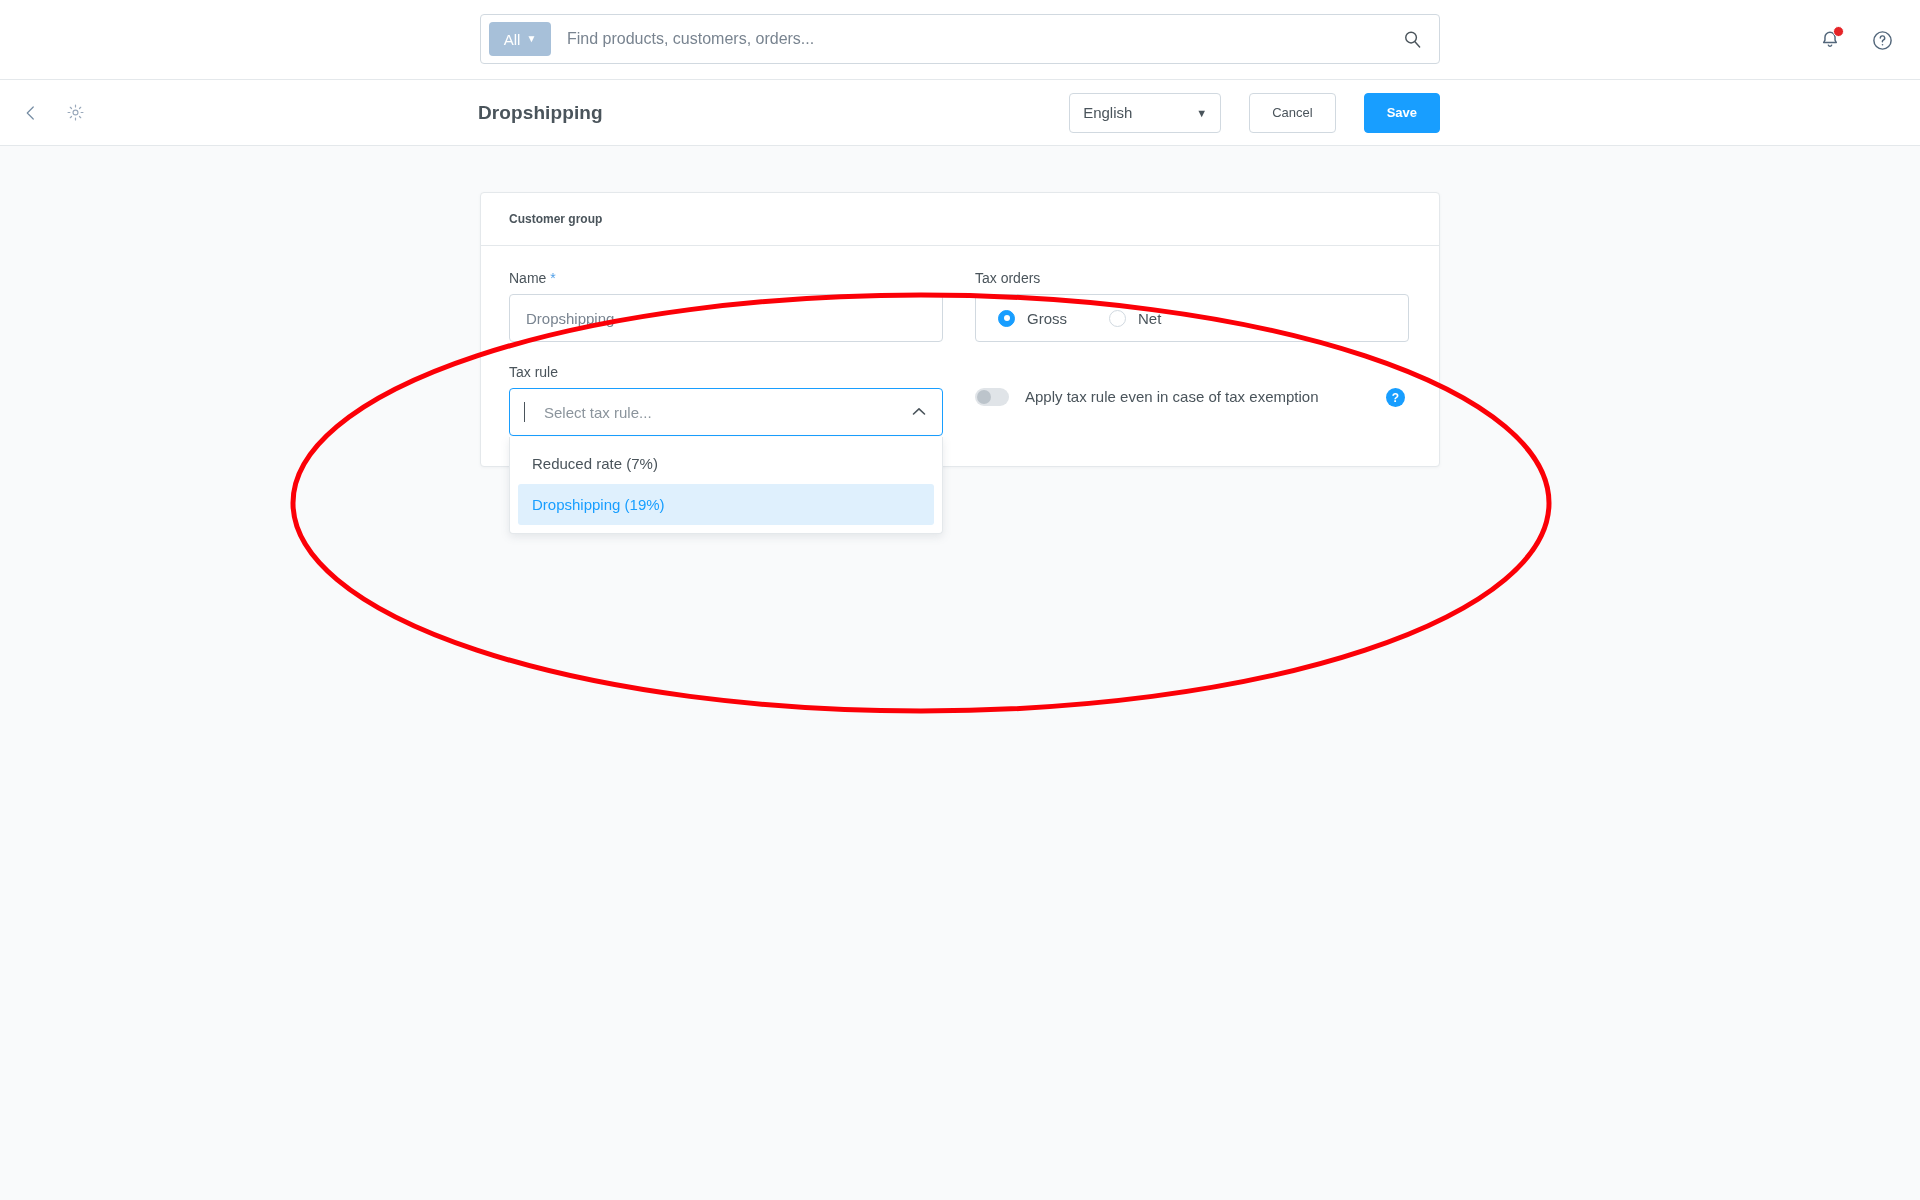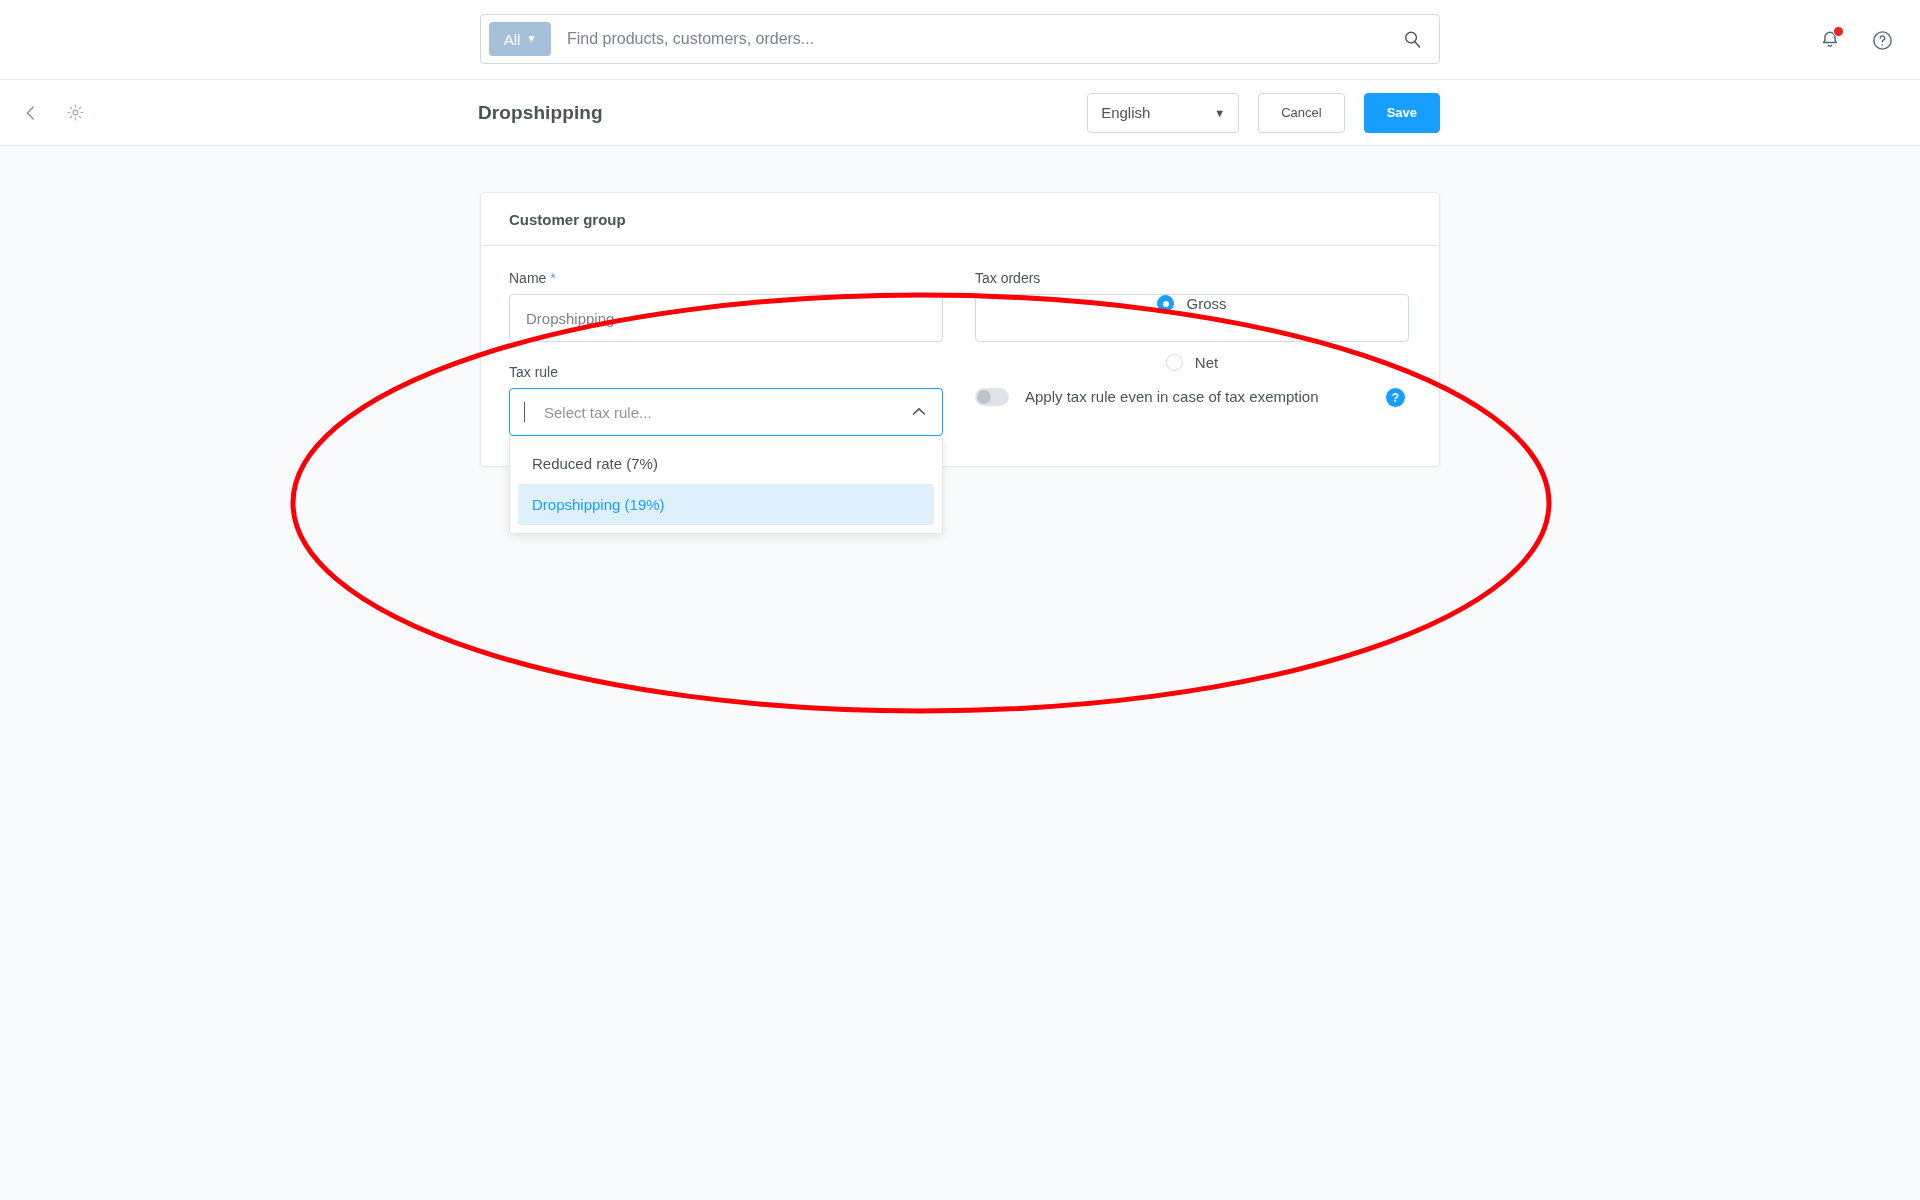--- a/index.html
+++ b/index.html
@@ -68,21 +68,21 @@
   .back-arrow, .gear-btn {
     width: 26px; height: 26px; display: flex; align-items: center;
     justify-content: center; cursor: pointer; color: #758ca3;
   }
   .smartbar-title {
     position: absolute; left: 478px;
     font-size: 19px; font-weight: bold; color: #4a545b;
     letter-spacing: .1px;
   }
   .smartbar-actions {
-    position: absolute; right: 480px; display: flex; align-items: center; gap: 19px;
+    position: absolute; right: 480px; display: flex; align-items: center; gap: 28px;
   }
   .lang-select {
     width: 152px; height: 40px; border: 1px solid #d1d9e0; border-radius: 4px;
     background: #fff; display: flex; align-items: center;
     justify-content: space-between; padding: 0 13px;
     font-size: 15px; color: #4a545b; cursor: pointer;
   }
   .lang-select .chev { font-size: 11px; color: #4a545b; }
   .btn {
     height: 40px; border-radius: 4px; font-size: 13px;
@@ -96,37 +96,37 @@
   .content { position: absolute; top: 146px; left: 0; width: 1920px; height: 1054px; background: #f9fafb; }
   .card {
     position: absolute; left: 480px; top: 46px; width: 960px;
     background: #ffffff; border: 1px solid #e4e8eb; border-radius: 4px;
     box-shadow: 0 1px 3px rgba(120,130,140,.07);
   }
   .card-header {
     height: 53px; display: flex; align-items: center; padding: 0 28px;
     border-bottom: 1px solid #e4e8eb;
   }
-  .card-title { font-size: 15px; font-weight: bold; color: #4a545b; }
+  .card-title { font-size: 12px; font-weight: bold; color: #4a545b; }
   .card-body { padding: 24px 28px 30px 28px; }
 
   .grid-2 { display: grid; grid-template-columns: 434px 434px; column-gap: 32px; row-gap: 22px; }
   .field-label {
     font-size: 14px; color: #4a545b; margin-bottom: 8px; display: block;
   }
   .req { color: #52a0e8; }
   .text-input {
     width: 100%; height: 48px; border: 1px solid #d1d9e0; border-radius: 4px;
     padding: 0 16px; font-size: 15px; color: #798490; background: #fff;
     font-family: "Liberation Sans", sans-serif; outline: none;
   }
   .text-input::placeholder { color: #798490; }
   .radio-box {
     width: 100%; height: 48px; border: 1px solid #d1d9e0; border-radius: 4px;
-    background: #fff; display: flex; align-items: center; padding: 0 22px; gap: 42px; flex-direction: column;
+    background: #fff; display: flex; align-items: center; padding: 0 22px; gap: 42px;
   }
   .radio-item { display: flex; align-items: center; gap: 12px; cursor: pointer; }
   .radio {
     width: 17px; height: 17px; border-radius: 50%;
     border: 1px solid #d1d9e0; background: #fff;
     display: flex; align-items: center; justify-content: center;
   }
   .radio.checked { border-color: #189eff; background: #189eff; }
   .radio.checked::after {
     content: ""; width: 6px; height: 6px; border-radius: 50%; background: #fff;

